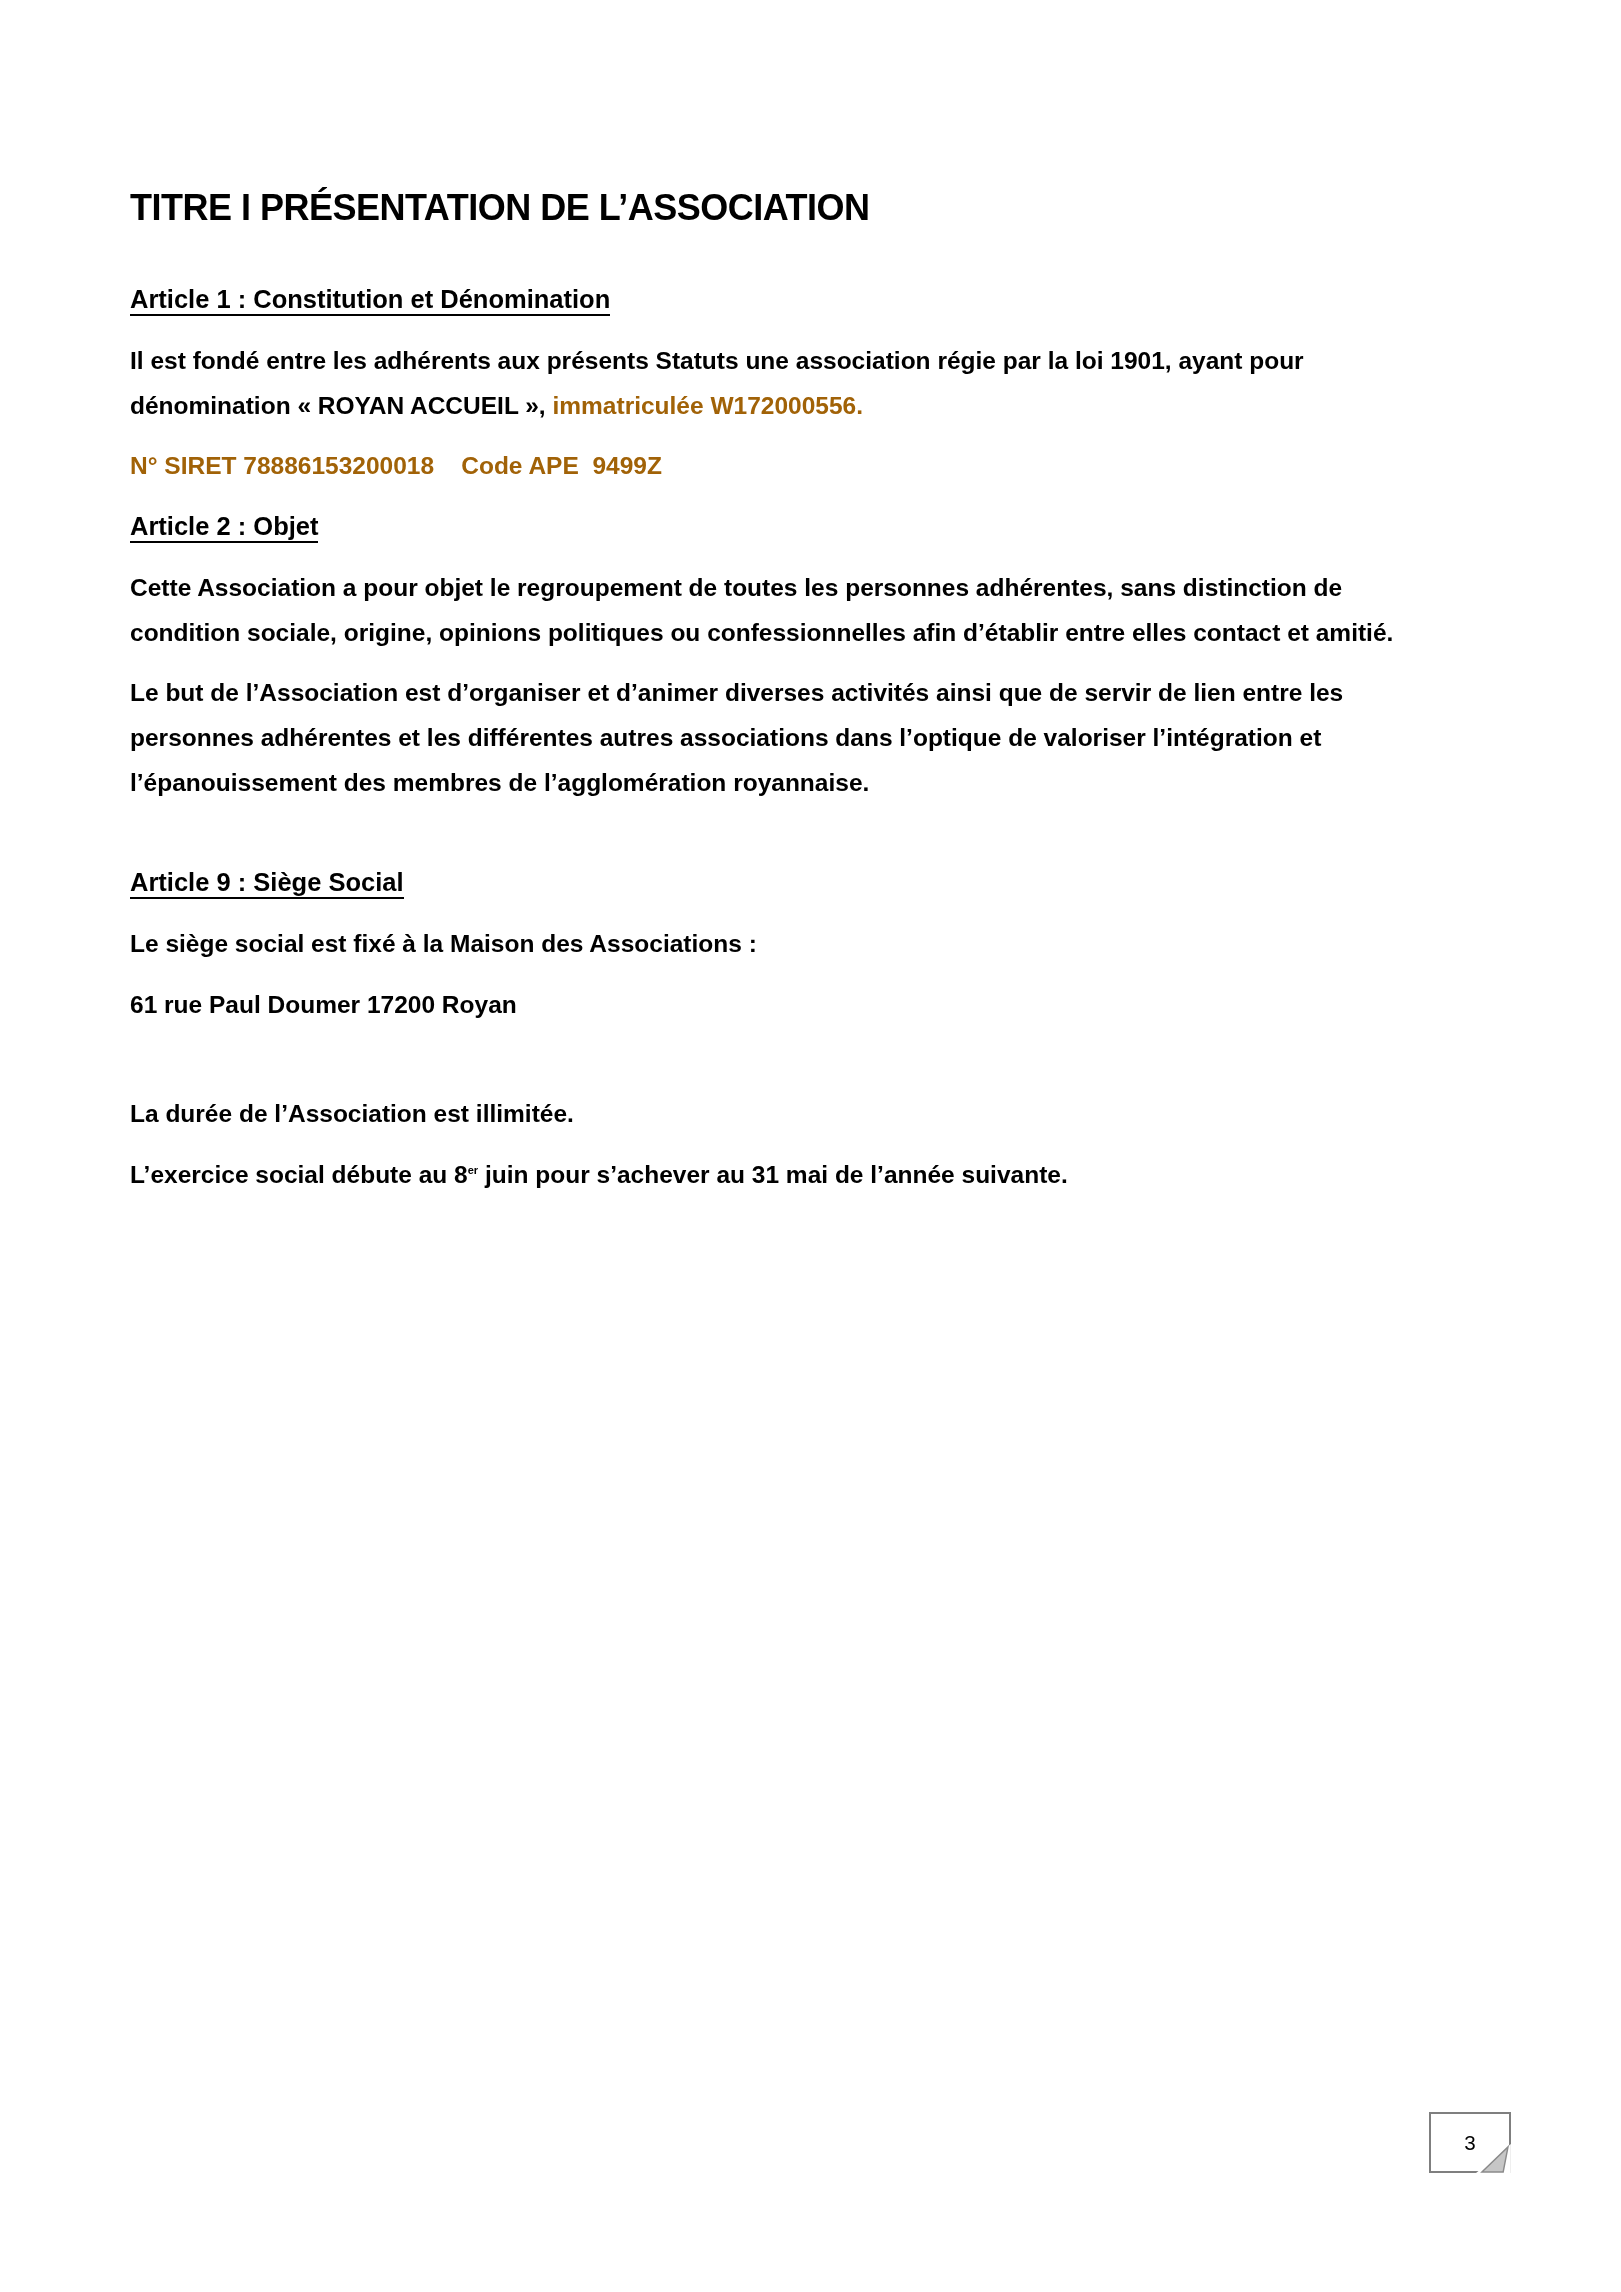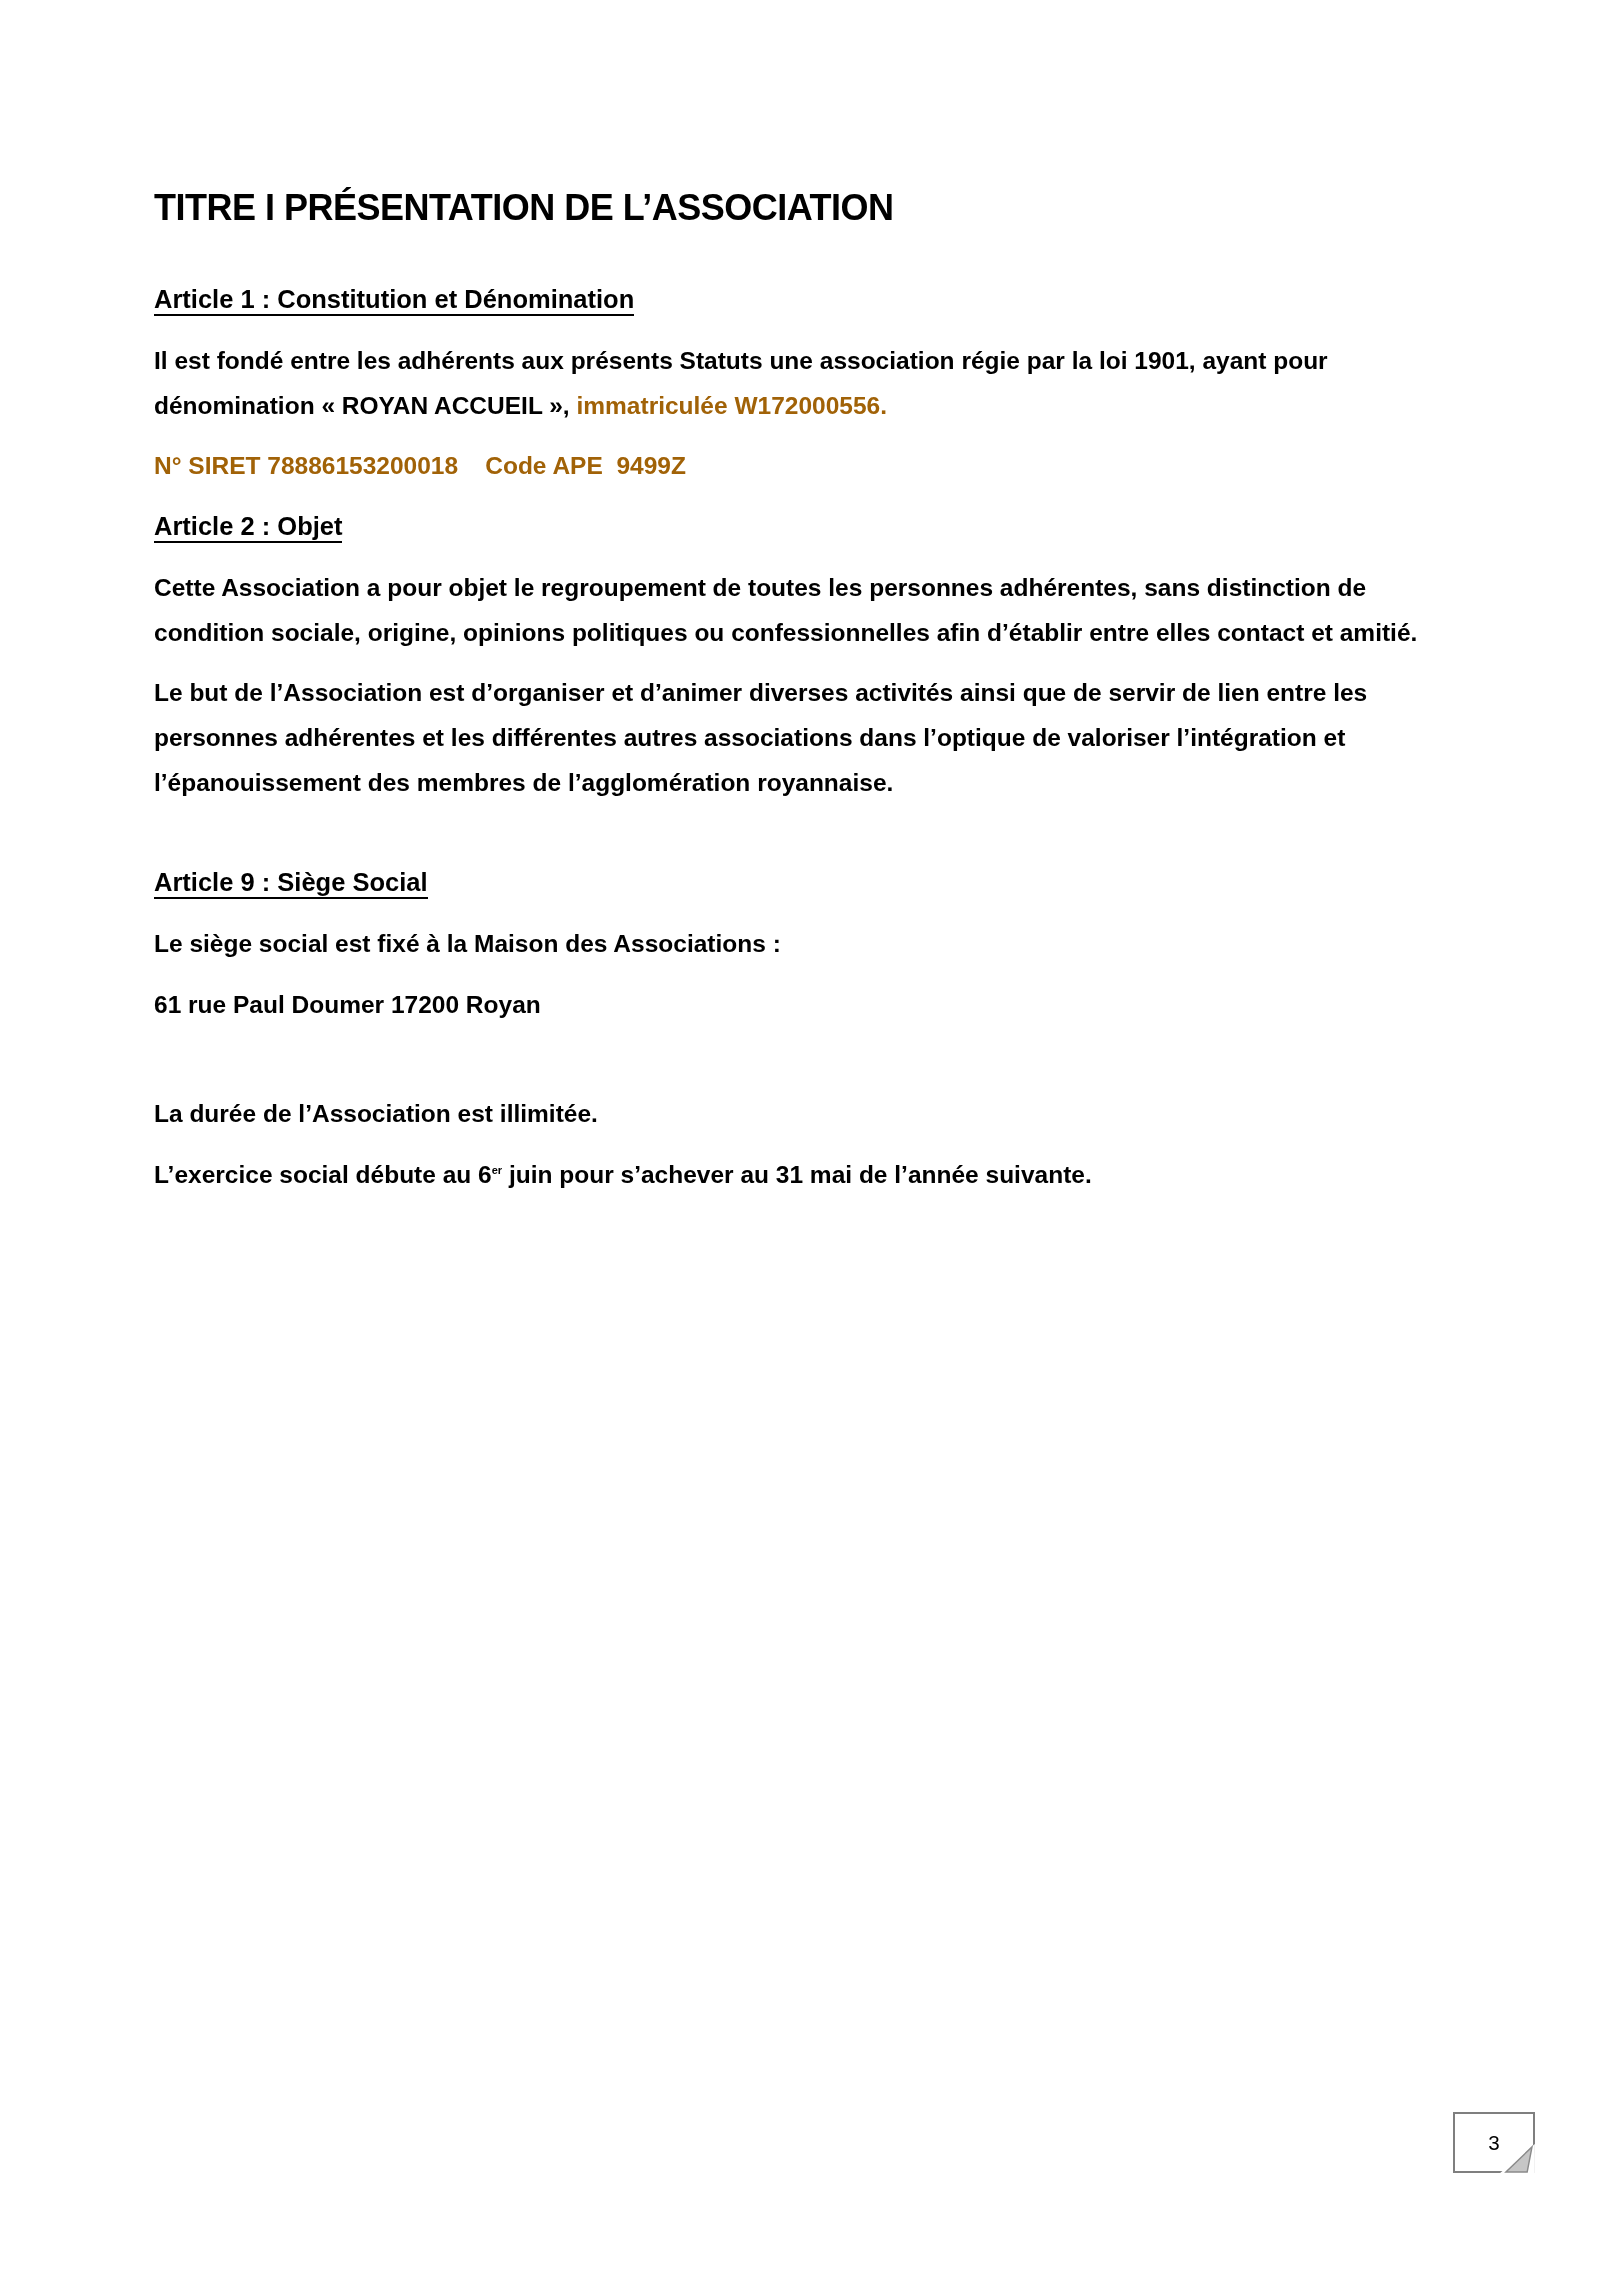--- a/index.html
+++ b/index.html
@@ -11,21 +11,20 @@
     overflow: hidden;
   }
   .page {
     position: relative;
     width: 1508px;
     height: 2293px;
     background: #ffffff;
     font-family: "Liberation Sans", sans-serif;
     font-weight: 700;
     color: #000000;
-    margin-left: 24px;
   }
   .content {
     position: absolute;
     left: 130px;
     top: 0;
     width: 1313px;
   }
   .doc-title {
     margin: 182px 0 44px 0;
     font-size: 36px;
@@ -110,21 +109,21 @@
     <p class="para">Le siège social est fixé à la Maison des Associations :</p>
 
     <p class="para">61 rue Paul Doumer 17200 Royan</p>
 
 
     <div class="spacer-md"></div>
 
 
     <p class="para">La durée de l’Association est illimitée.</p>
 
-    <p class="para"><span>L’exercice social débute au 6</span><sup class="ord">er</sup><span> juin pour s’achever au 31 mai de l’année suivante.</span></p>
+    <p class="para"><span>L’exercice social débute au 8</span><sup class="ord">er</sup><span> juin pour s’achever au 31 mai de l’année suivante.</span></p>
 
   </main>
 
   <div class="page-number-badge">
     <span>3</span>
     <svg class="fold" viewBox="0 0 36 30" xmlns="http://www.w3.org/2000/svg">
       <polygon points="0,30 36,30 36,0" fill="#ffffff"></polygon>
       <polygon points="6,29 33,3 28,29" fill="#c6c6c6" stroke="#8a8a8a" stroke-width="1.5"></polygon>
     </svg>
   </div>

